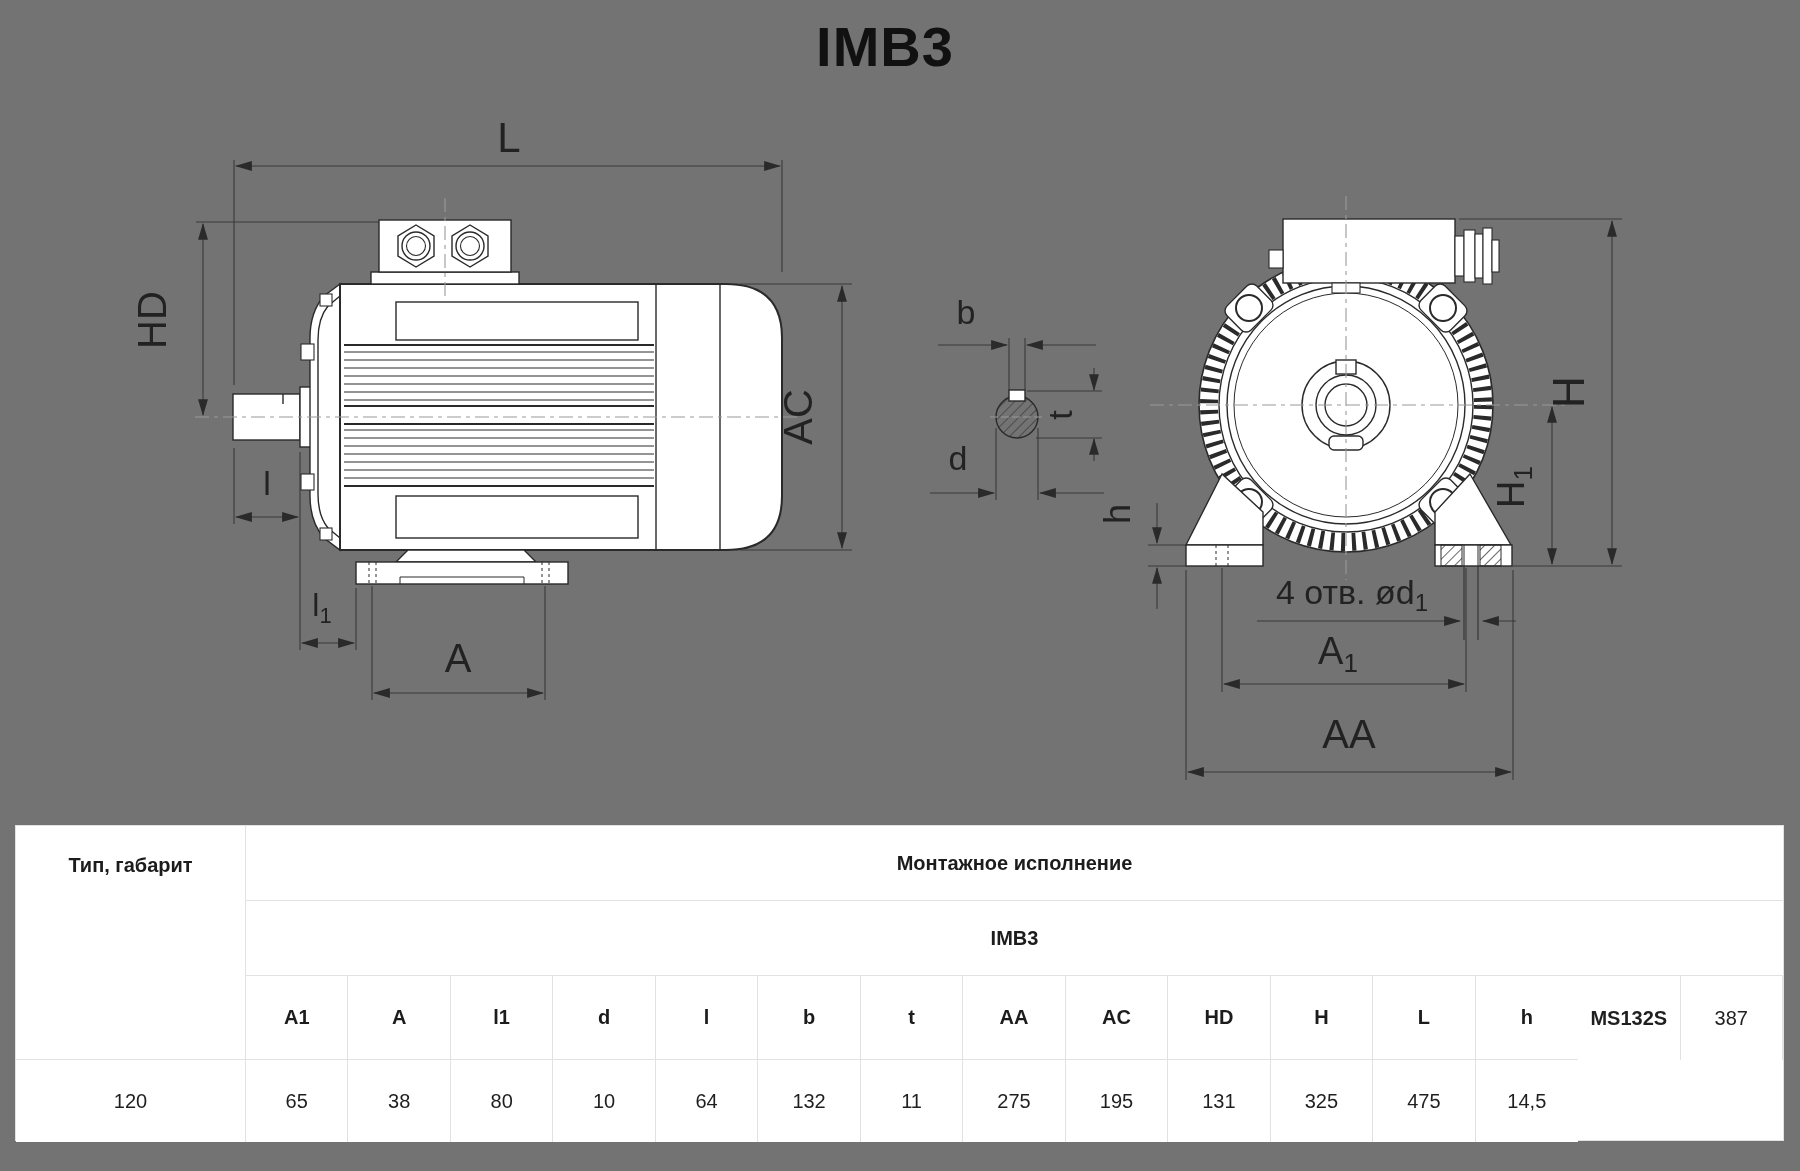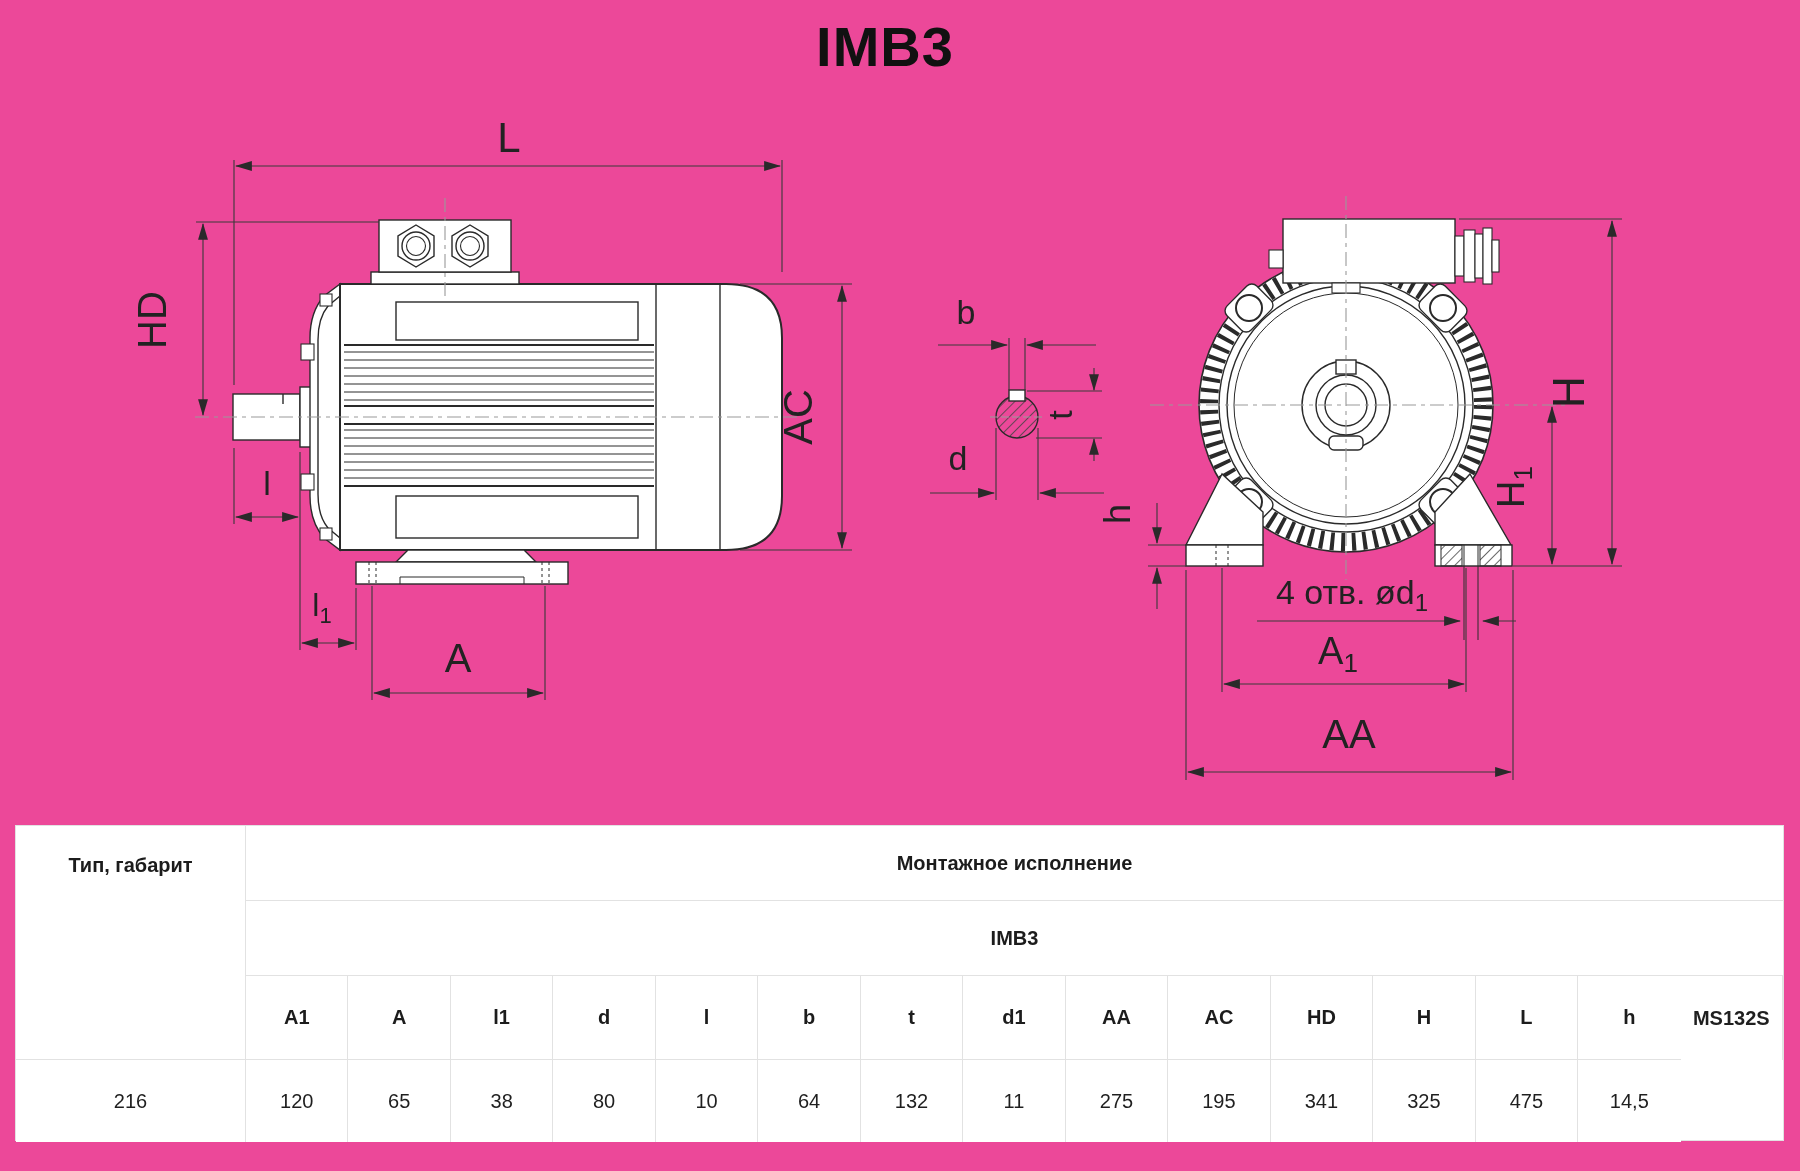--- a/index.html
+++ b/index.html
@@ -1,16 +1,16 @@
 <!DOCTYPE html>
 <html><head>
 <meta charset="utf-8">
 <style>
   html,body{margin:0;padding:0;background:#fff;}
-  .page{position:relative;width:1800px;height:1171px;background:#ec4899;overflow:hidden;
+  .page{position:relative;width:1800px;height:1171px;background:#737373;overflow:hidden;
         font-family:"Liberation Sans", sans-serif;}
   .title{position:absolute;top:14px;left:0;width:1770px;text-align:center;
          font-size:56px;font-weight:bold;color:#111;letter-spacing:1px;}
   svg text{font-family:"Liberation Sans", sans-serif;fill:#222;}
   
   .spec-table{position:absolute;left:15px;top:825px;width:1769px;height:316px;
       display:grid;grid-template-columns:230px repeat(15,1fr);
       grid-template-rows:75px 75px 84px 82px;
       border:1px solid #e2e2e2;box-sizing:border-box;background:#fff;
       color:#1f1f1f;}
@@ -279,39 +279,38 @@
     <div class="cell head rowhead">Тип, габарит</div>
     <div class="cell head subgroup last">IMB3</div>
 
     <div class="cell head">A1</div>
     <div class="cell head">A</div>
     <div class="cell head">l1</div>
     <div class="cell head">d</div>
     <div class="cell head">l</div>
     <div class="cell head">b</div>
     <div class="cell head">t</div>
-    <div class="cell head">d1</div>
     <div class="cell head">AA</div>
     <div class="cell head">AC</div>
     <div class="cell head">HD</div>
     <div class="cell head">H</div>
     <div class="cell head">L</div>
     <div class="cell head last">h</div>
 
     <div class="cell typecell bottom">MS132S</div>
-    <div class="cell bottom">216</div>
+    <div class="cell bottom">387</div>
     <div class="cell bottom">120</div>
     <div class="cell bottom">65</div>
     <div class="cell bottom">38</div>
     <div class="cell bottom">80</div>
     <div class="cell bottom">10</div>
     <div class="cell bottom">64</div>
     <div class="cell bottom">132</div>
     <div class="cell bottom">11</div>
     <div class="cell bottom">275</div>
     <div class="cell bottom">195</div>
-    <div class="cell bottom">341</div>
+    <div class="cell bottom">131</div>
     <div class="cell bottom">325</div>
     <div class="cell bottom">475</div>
     <div class="cell bottom last">14,5</div>
   </div>
 
 </div>
 
 </body></html>

